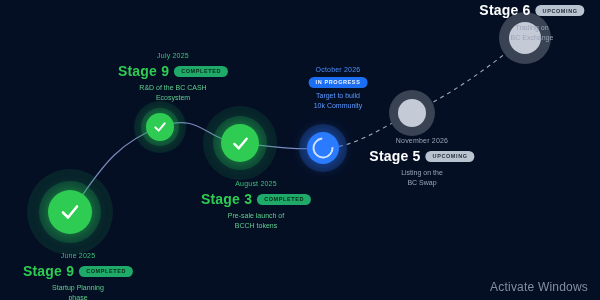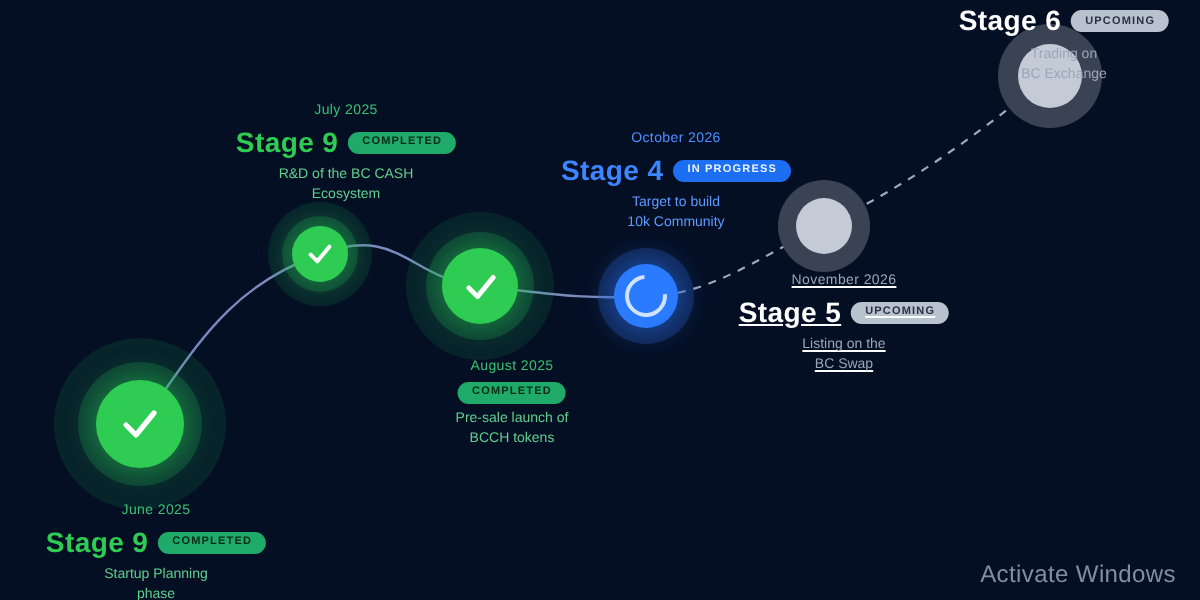--- a/index.html
+++ b/index.html
@@ -226,51 +226,51 @@
     <div class="halo-inner" style="width:54px;height:54px;"></div>
     <div class="disc completed" style="width:38px;height:38px;">
       <svg class="check" width="21" height="21" viewBox="0 0 24 24">
         <path d="M5 12.5 L10 17.5 L19 6.5" fill="none" stroke="#ffffff" stroke-width="2.8" stroke-linecap="round" stroke-linejoin="round"></path>
       </svg>
     </div>
   </div>
   <div class="label center" style="left:256px; top:180px;">
     <div class="date green">August 2025</div>
     <div class="title-row center">
+      <span class="stage-title green">Stage 3</span>
       <span class="badge completed">COMPLETED</span>
     </div>
     <div class="desc green">
       <div>Pre-sale launch of</div>
       <div>BCCH tokens</div>
     </div>
   </div>
 
   <div class="node" style="left:323px; top:148px; width:56px; height:56px;">
     <div class="halo-blue" style="width:48px;height:48px;"></div>
     <div class="disc inprogress" style="width:32px;height:32px;">
       <div class="arc" style="width:21px;height:21px;"></div>
     </div>
   </div>
   <div class="label center" style="left:338px; top:66px;">
     <div class="date blue">October 2026</div>
     <div class="title-row center">
-      <span class="stage-title blue">Stage 4</span>
       <span class="badge inprogress">IN PROGRESS</span>
     </div>
     <div class="desc blue">
       <div>Target to build</div>
       <div>10k Community</div>
     </div>
   </div>
 
   <div class="node" style="left:412px; top:113px; width:56px; height:56px;">
     <div class="ring-grey" style="width:46px;height:46px;"></div>
     <div class="disc upcoming" style="width:28px;height:28px;"></div>
   </div>
-  <div class="label center" style="left:422px; top:137px;text-decoration:underline;">
+  <div class="label center" style="left:422px; top:137px;">
     <div class="date grey">November 2026</div>
     <div class="title-row center">
       <span class="stage-title grey">Stage 5</span>
       <span class="badge upcoming">UPCOMING</span>
     </div>
     <div class="desc grey">
       <div>Listing on the</div>
       <div>BC Swap</div>
     </div>
   </div>

